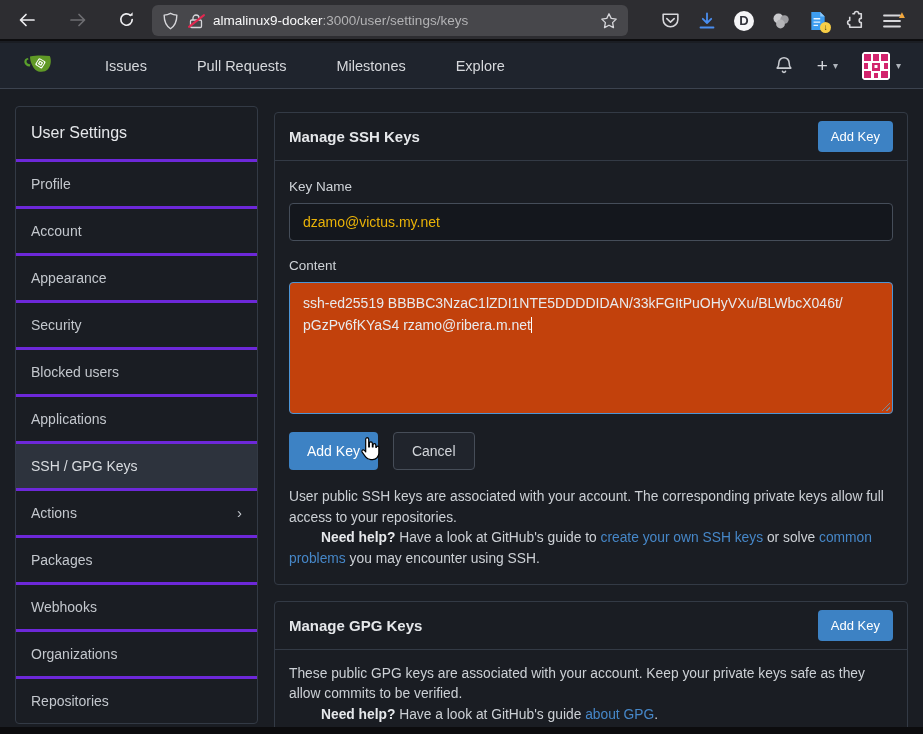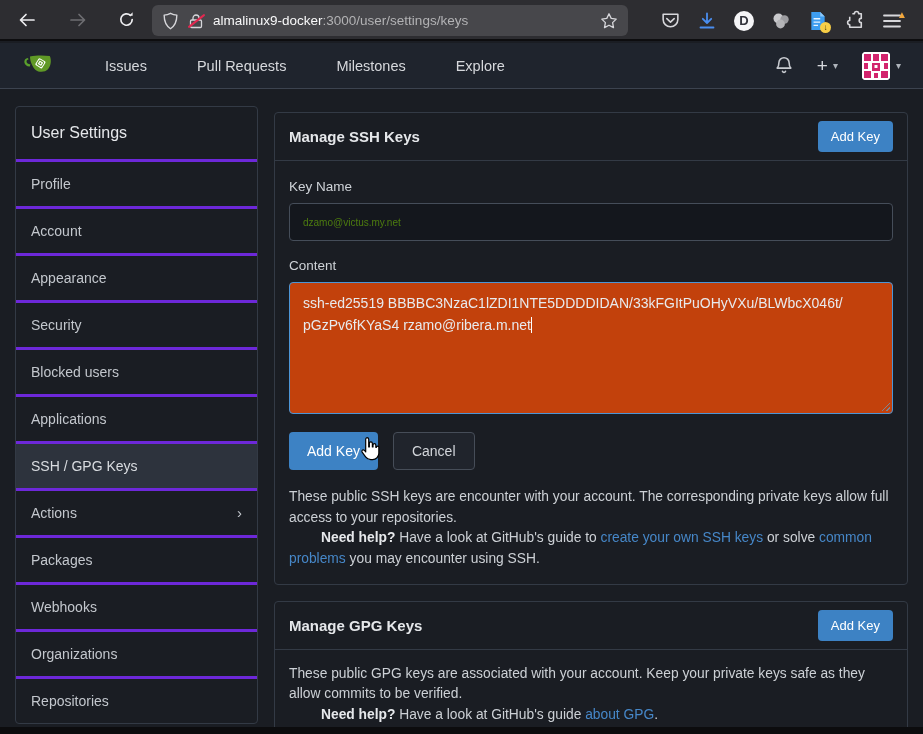--- a/index.html
+++ b/index.html
@@ -81,21 +81,21 @@
   }
   .panel-title { font-size:15px; font-weight:bold; color:#e5e7ea; }
   .btn-primary {
     background:#3d82c4; color:#ffffff; border:none; border-radius:4px;
     font-size:13px; padding:8px 13px; cursor:pointer; font-family:inherit;
   }
   .panel-body { padding:14px; }
   .field-label { font-size:13.5px; color:#ced2d7; margin:4px 0 9px; }
   .text-input {
     width:100%; height:38px; background:#14171d; border:1px solid #454d59;
-    border-radius:4px; color:#4d7c0f; font-size:10px; padding:16px 13px;
+    border-radius:4px; color:#eab308; font-size:14px; padding:16px 13px;
     font-family:inherit; outline:none;
   }
   .textarea {
     position:relative; width:100%; height:132px; background:#c2410c;
     border:1.5px solid #4c95d6; border-radius:4px; padding:10px 13px;
     font-size:14px; line-height:1.55; color:#e8eaed; cursor:text;
     word-break:break-all;
   }
   .caret-bar { display:inline-block; width:1px; height:16px; background:#ffffff; vertical-align:text-bottom; }
   .resize-handle {
@@ -303,21 +303,21 @@
           <div class="textarea">
             <span>ssh-ed25519 BBBBC3NzaC1lZDI1NTE5DDDDIDAN/33kFGItPuOHyVXu/BLWbcX046t/</span><br>
             <span>pGzPv6fKYaS4 rzamo@ribera.m.net</span><span class="caret-bar"></span>
             <span class="resize-handle"></span>
           </div>
           <div class="btn-row">
             <button class="btn-primary btn-big">Add Key</button>
             <button class="btn-cancel btn-big">Cancel</button>
           </div>
           <div class="help-text">
-            <span>These public SSH keys are encounter with your account. The corresponding private keys allow full access to your repositories.</span><br>
+            <span>User public SSH keys are associated with your account. The corresponding private keys allow full access to your repositories.</span><br>
             <b>Need help?</b><span> Have a look at GitHub's guide to </span><a class="help-link">create your own SSH keys</a><span> or solve </span><a class="help-link">common problems</a><span> you may encounter using SSH.</span>
           </div>
         </div>
       </div>
 
       <div class="panel">
         <div class="panel-header">
           <span class="panel-title">Manage GPG Keys</span>
           <button class="btn-primary">Add Key</button>
         </div>

